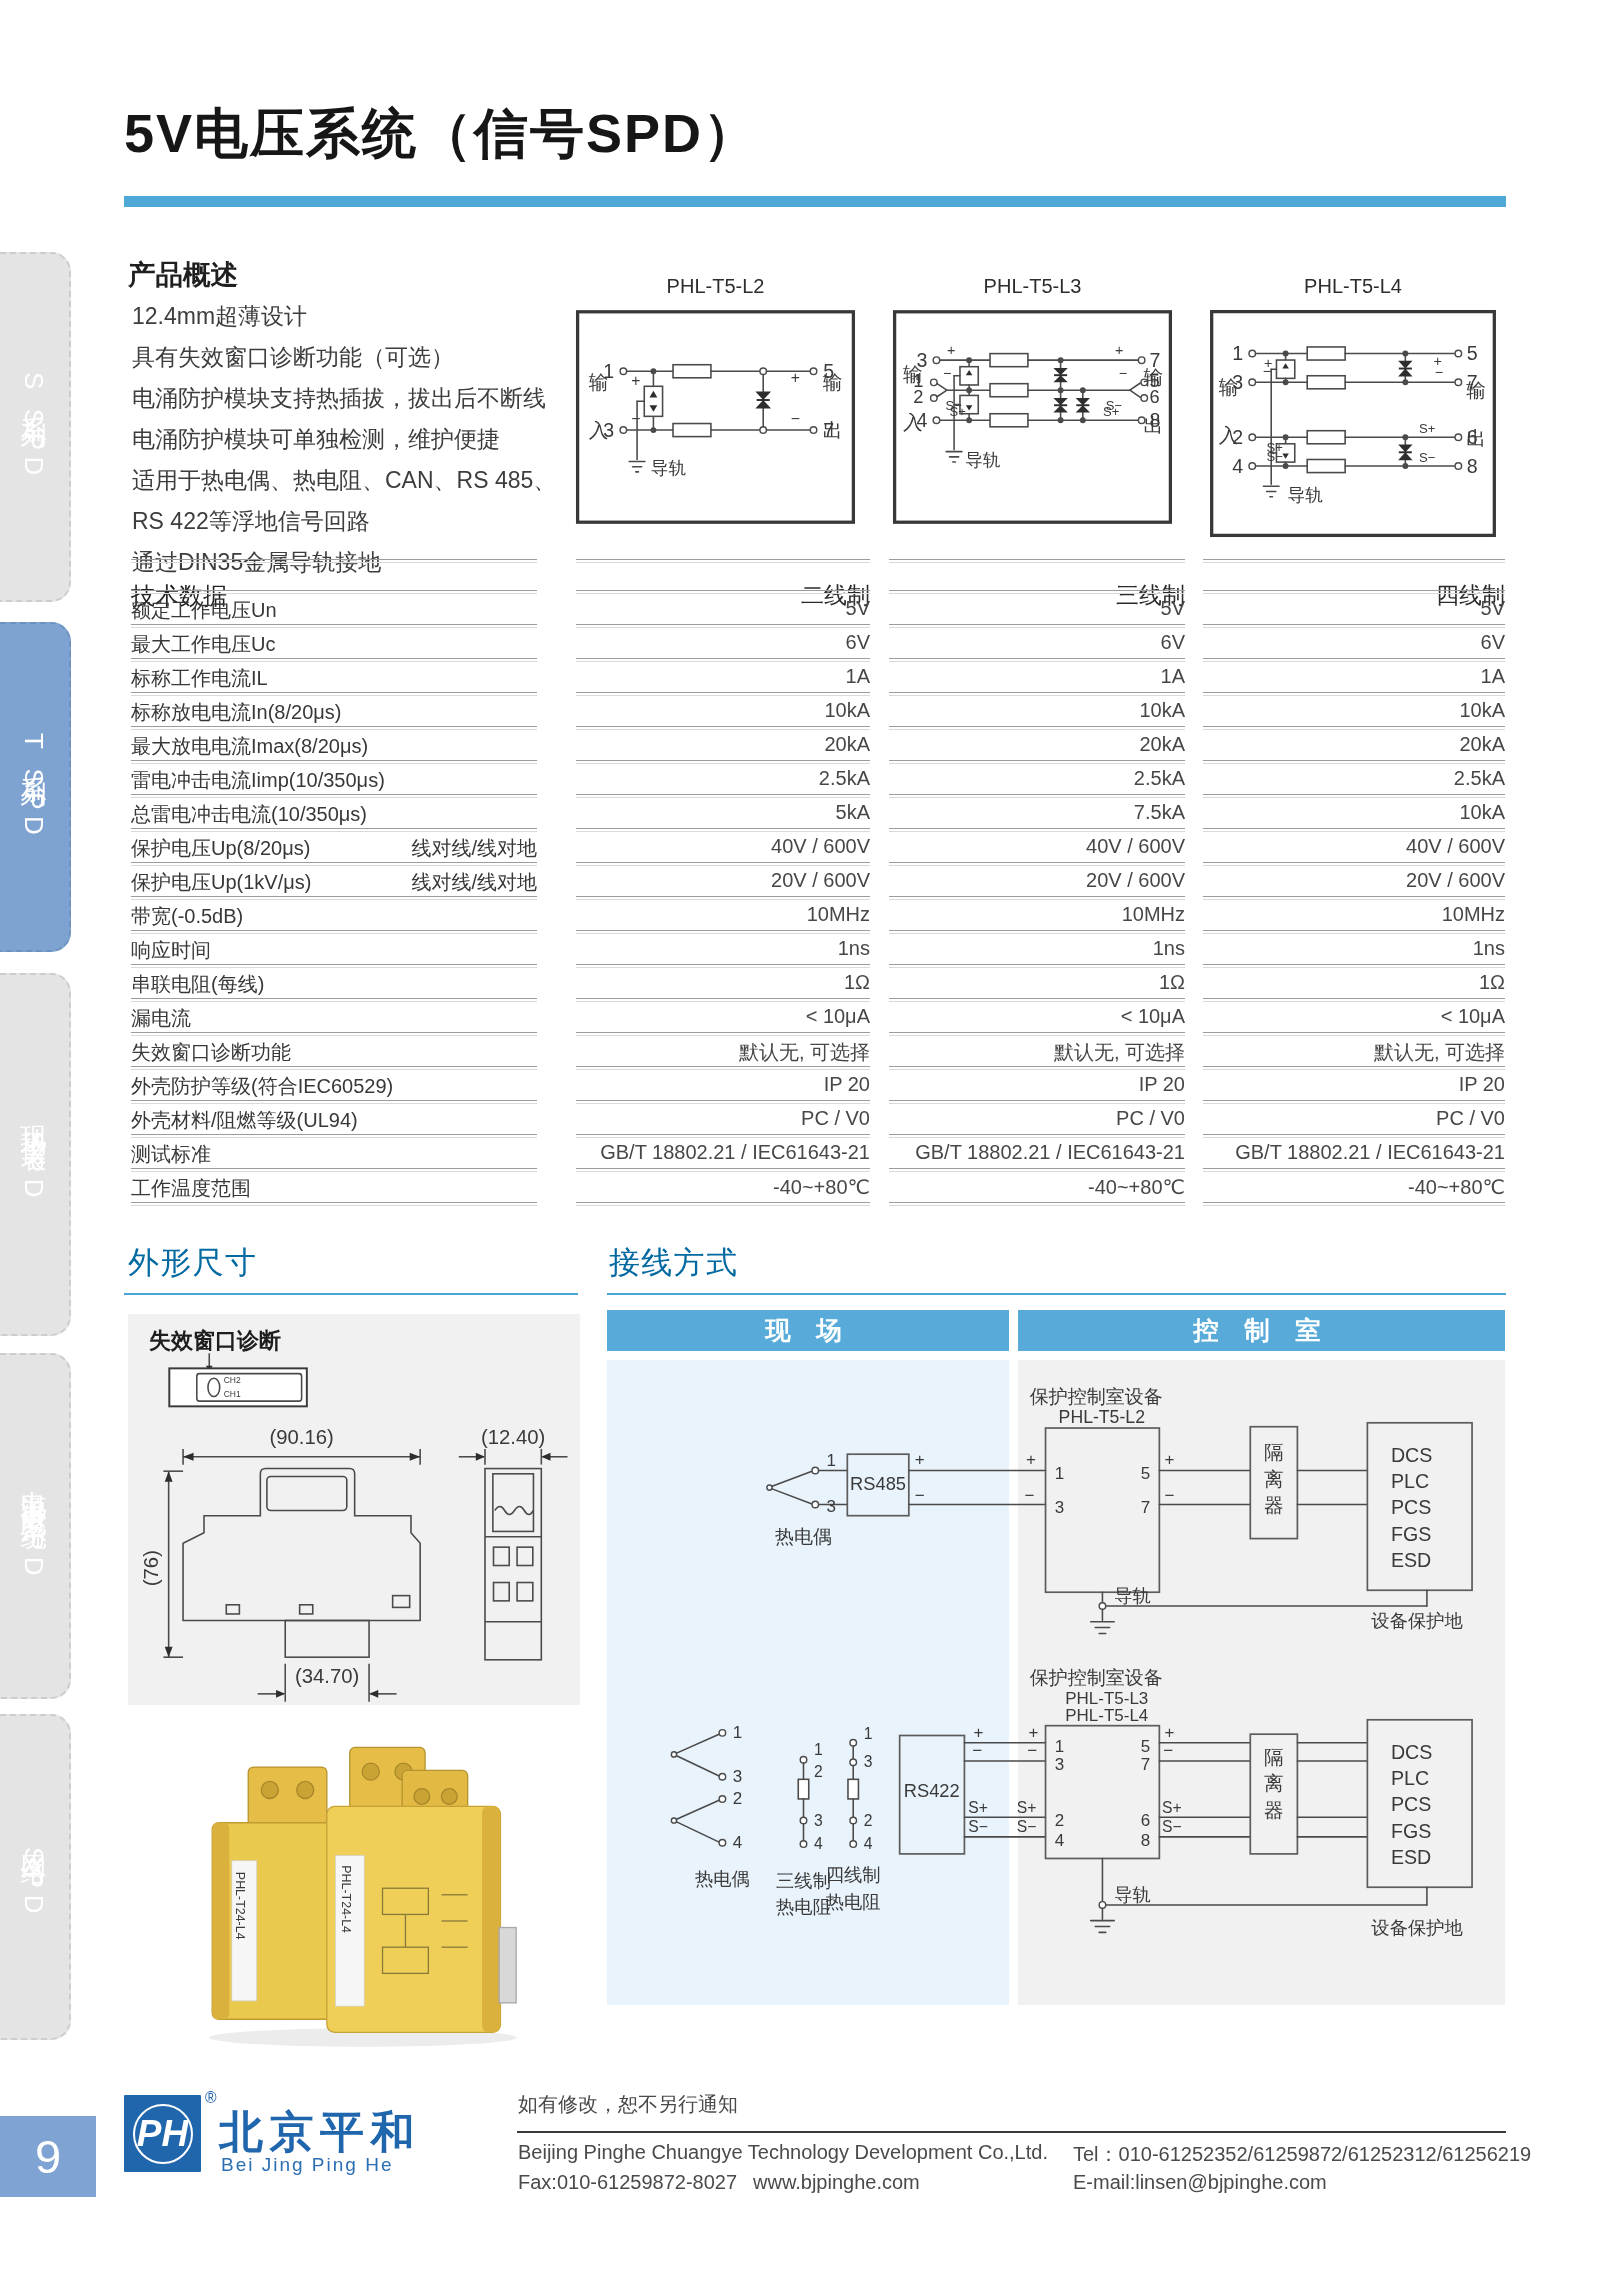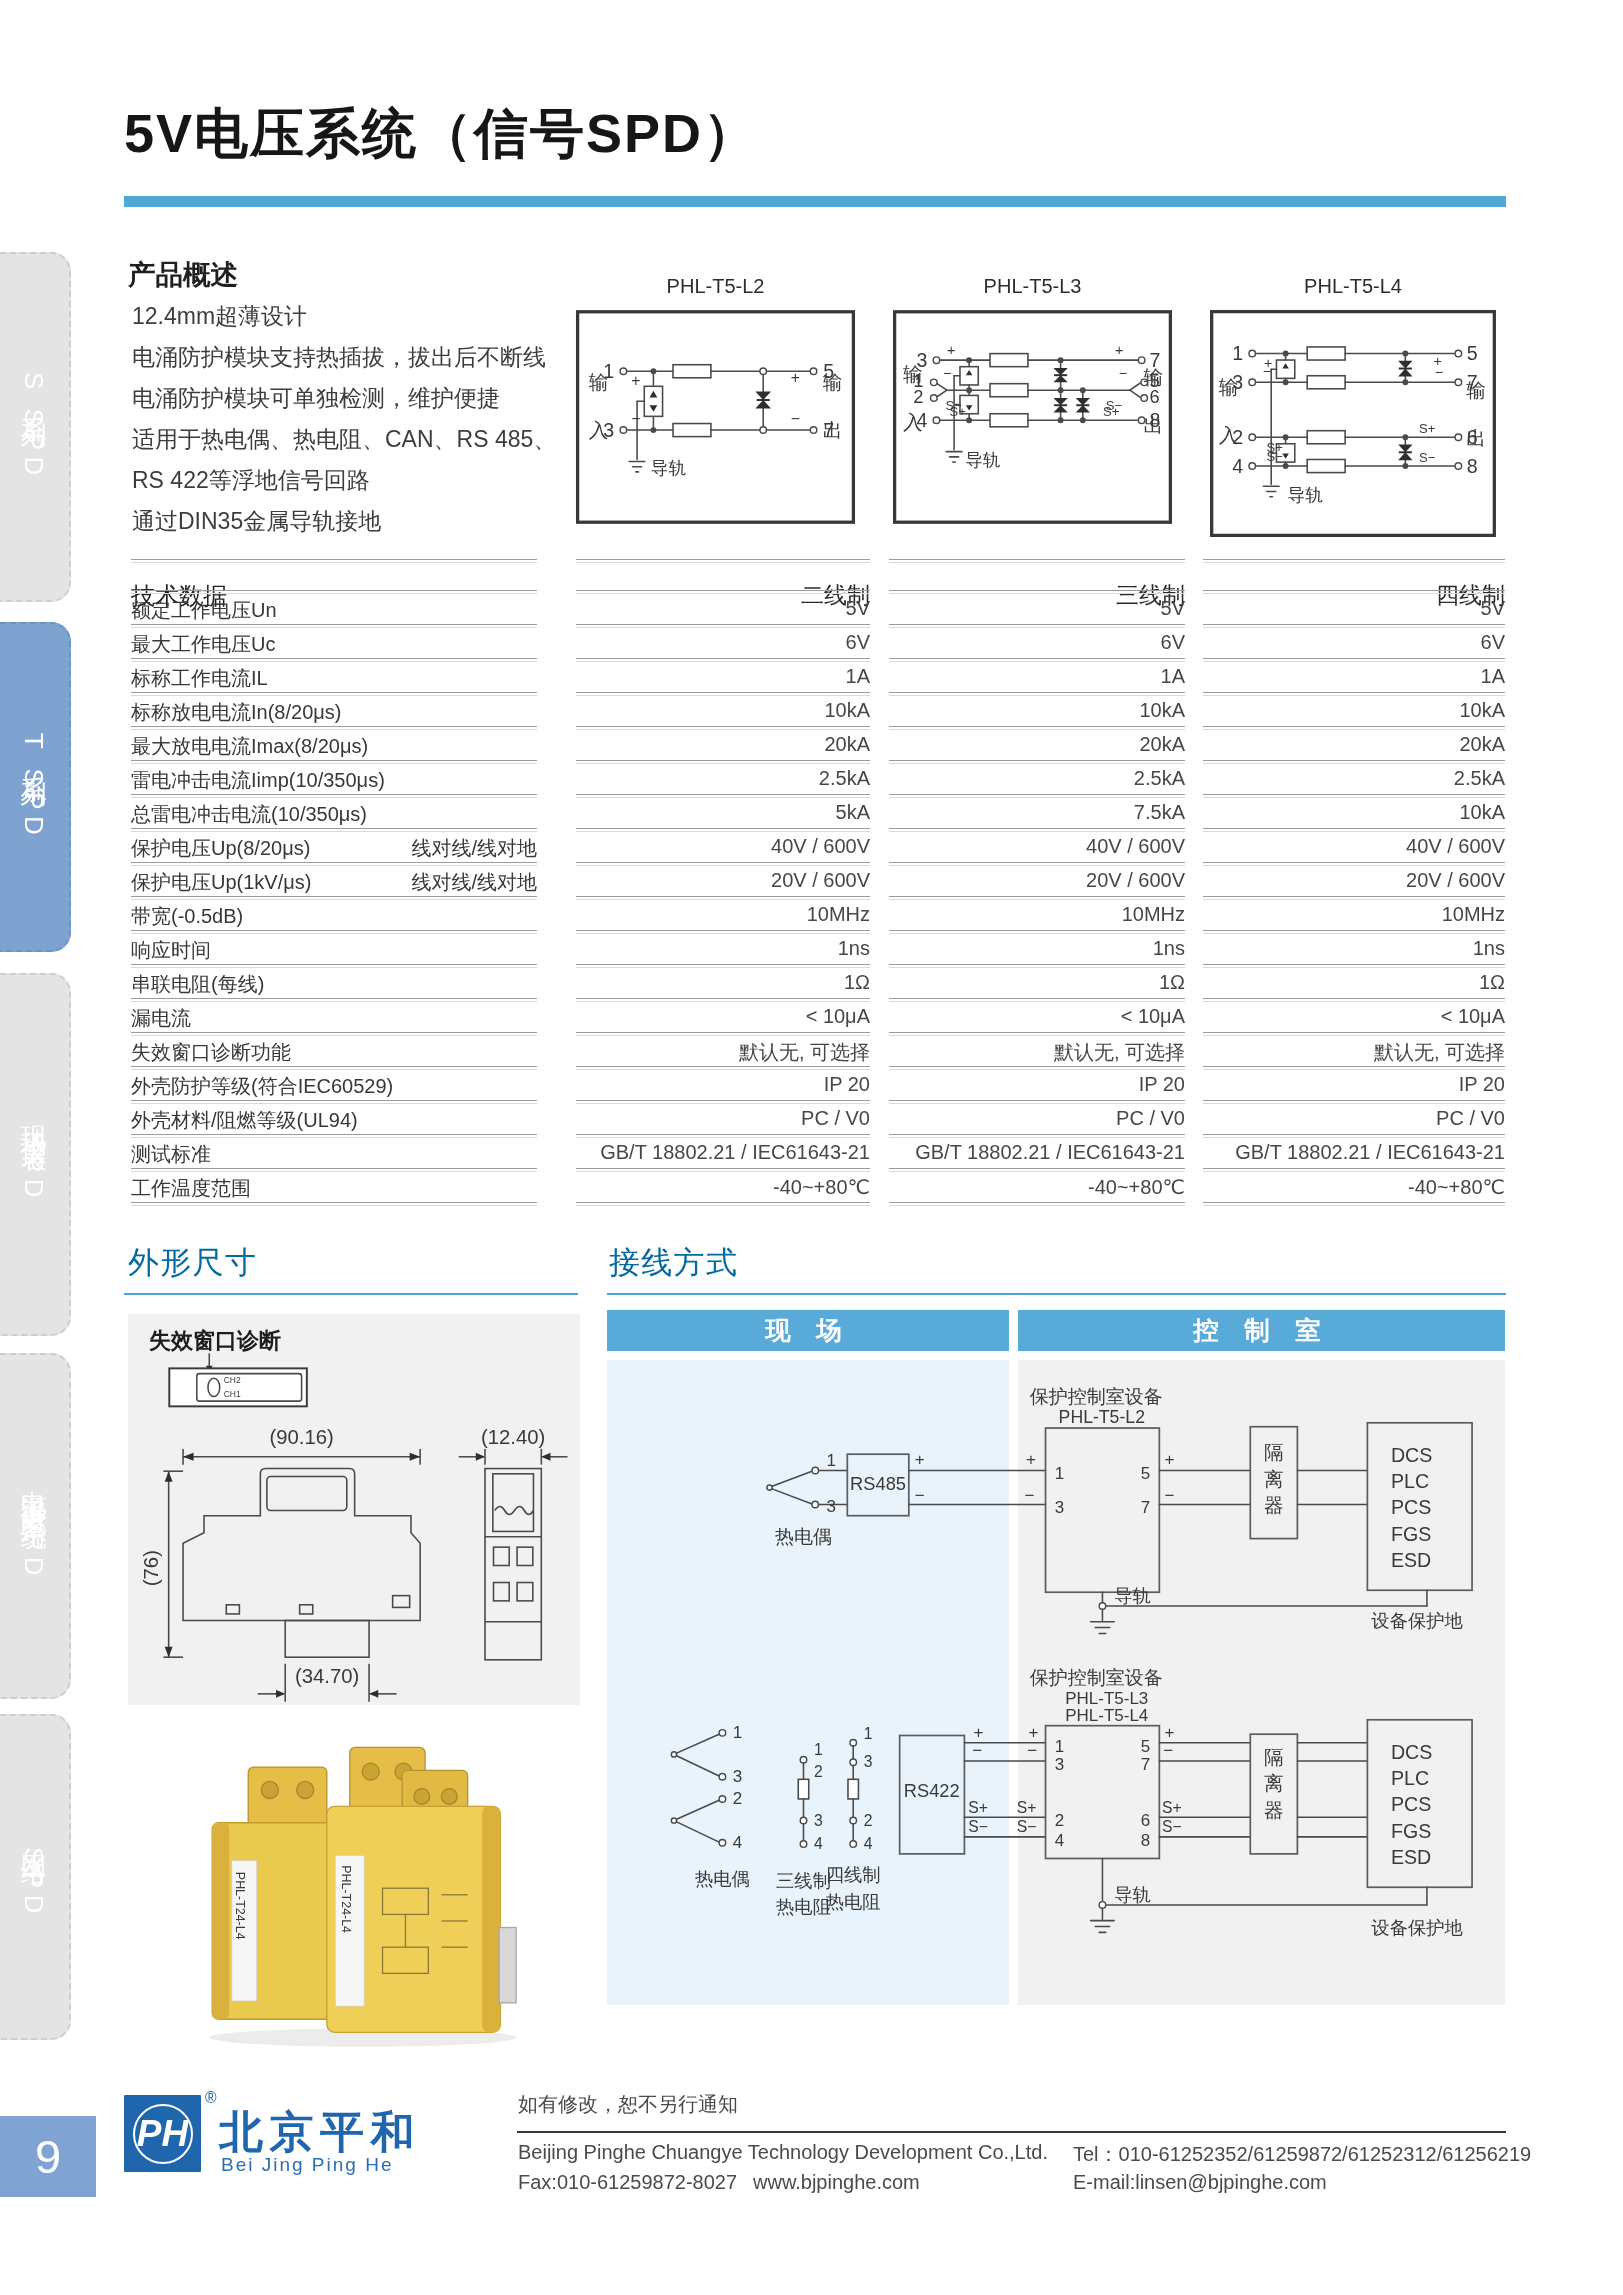--- a/index.html
+++ b/index.html
@@ -84,20 +84,21 @@
 <div class="tab" style="top:1353px;height:346px;">电源供电系统SPD</div>
 <div class="tab" style="top:1714px;height:326px;">网络SPD</div>
 <div class="pagebox">9</div>
 
 <div class="page-title">5V电压系统（信号SPD）</div>
 <div class="accent-bar"></div>
 
 <div class="sec-h-black" style="left:128px;top:257px;">产品概述</div>
 <div class="abs" style="left:132px;top:296px;">
   <div class="ov-line">12.4mm超薄设计</div>
+  <div class="ov-line">具有失效窗口诊断功能（可选）</div>
   <div class="ov-line">电涌防护模块支持热插拔，拔出后不断线</div>
   <div class="ov-line">电涌防护模块可单独检测，维护便捷</div>
   <div class="ov-line">适用于热电偶、热电阻、CAN、RS 485、</div>
   <div class="ov-line">RS 422等浮地信号回路</div>
   <div class="ov-line">通过DIN35金属导轨接地</div>
 </div>
 
 <div class="cd-title" style="left:575px;top:275px;">PHL-T5-L2</div>
 <div class="cd-title" style="left:892px;top:275px;">PHL-T5-L3</div>
 <div class="cd-title" style="left:1209px;top:275px;width:288px;">PHL-T5-L4</div>

